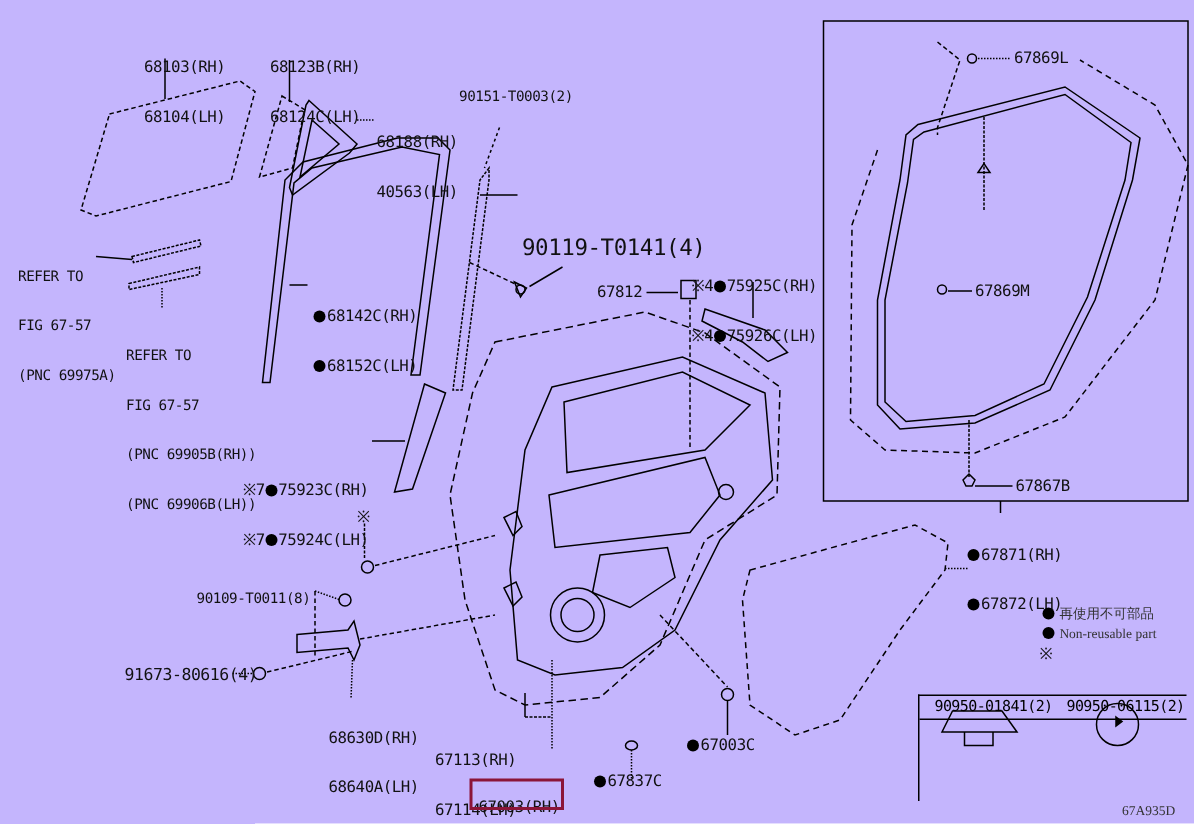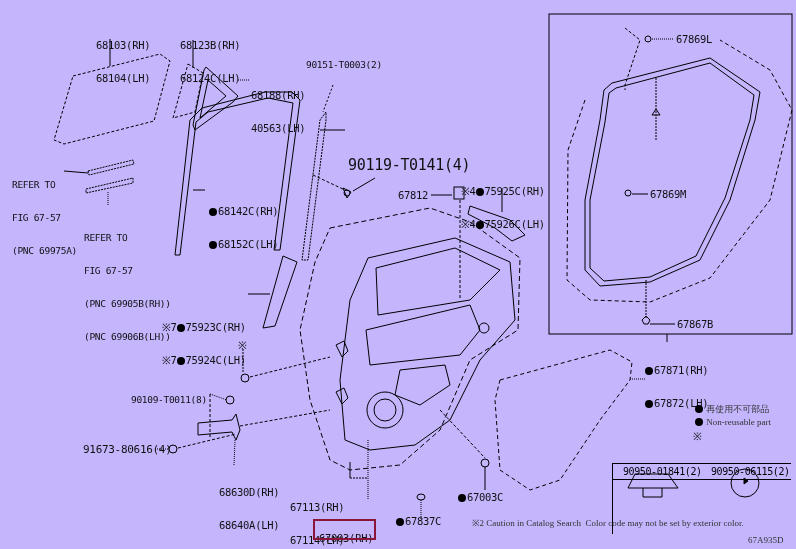--- a/index.html
+++ b/index.html
@@ -183,15 +183,14 @@
   <div class="note" style="left:695px;top:403px"><span class="dot"></span> <span>再使用不可部品</span></div>
   <div class="note" style="left:695px;top:417px"><span class="dot"></span> <span>Non-reusable part</span></div>
 
   <div class="lbl" style="left:693px;top:431px">※</div>
   <div class="tbl">
     <span class="hd" style="left:10px">90950-01841(2)</span>
     <span class="hd" style="left:98px">90950-06115(2)</span>
     <div class="row"></div>
   </div>
 
-  <div class="note" style="left:472px;top:516px">※2 Caution in Catalog Search  Color code may not be set by exterior color.</div>
   <div class="note" style="left:748px;top:535px">67A935D</div>
 </div>
 
 </body></html>

